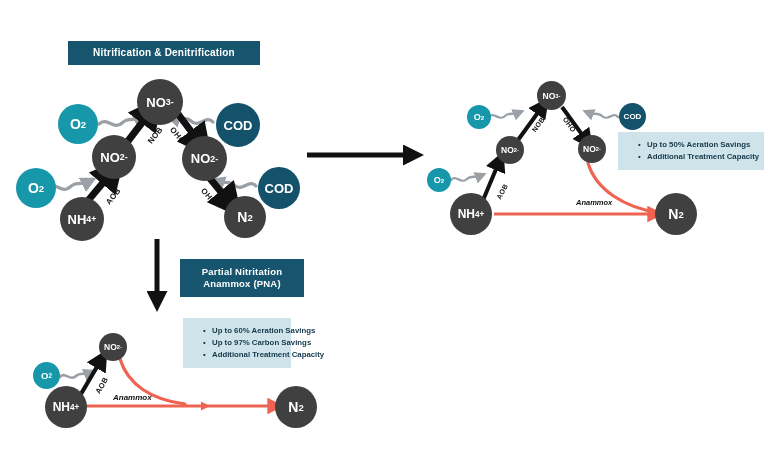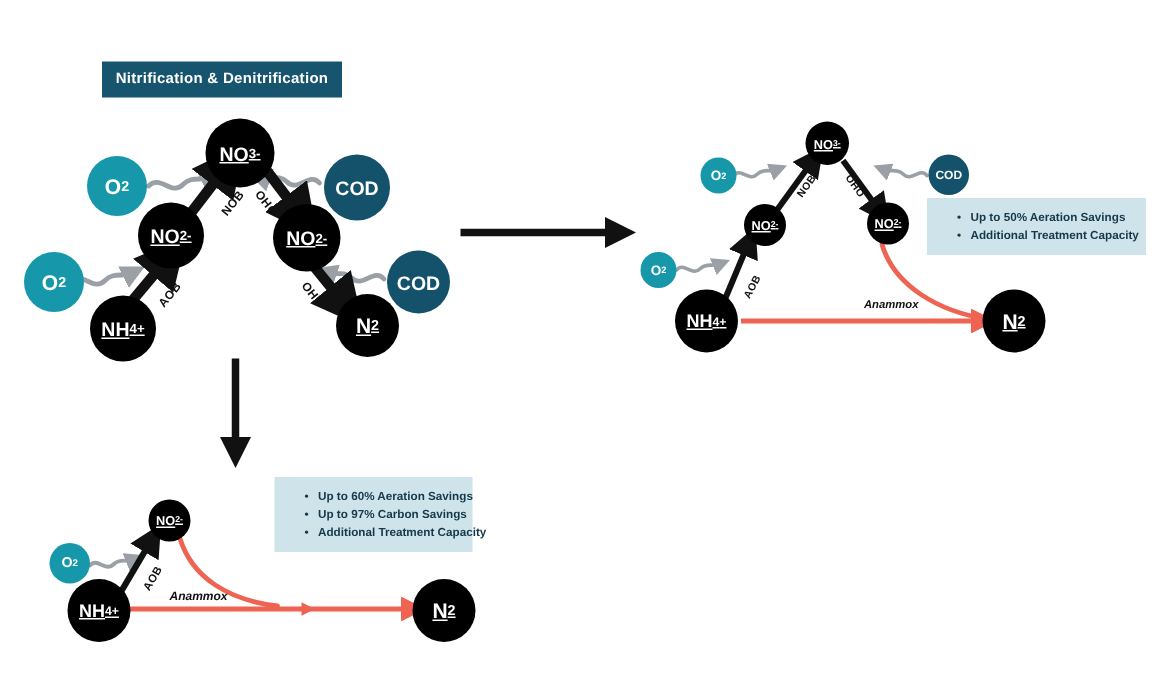--- a/index.html
+++ b/index.html
@@ -46,21 +46,21 @@
 
   .node{
     position:absolute;
     border-radius:50%;
     display:flex;align-items:center;justify-content:center;
     color:#ffffff;
     font-weight:bold;
     box-sizing:border-box;
     user-select:none;
   }
-  .node.orange{background:#000000;text-decoration:underline;}
+  .node.orange{background:#404040;}
   .node.teal{background:#1798AA;}
   .node.navy{background:#14526B;}
   .node sub,.node sup{font-size:.68em;font-weight:bold;}
   .node sup{ vertical-align:super; }
 
   .elabel{
     position:absolute;
     color:#111111;
     font-weight:bold;
     white-space:nowrap;
@@ -178,25 +178,29 @@
     <g>
       <path d="M120,359 C128,385 152,400 185,404" fill="none" stroke="#EE6352" stroke-width="3.2" stroke-linecap="round"></path>
     </g>
 
     <g>
       <line x1="85" y1="406" x2="275" y2="406" stroke="#EE6352" stroke-width="3.2" marker-end="url(#redhead)"></line>
       <path d="M201,401.5 L210,406 L201,410.5 z" fill="#EE6352"></path>
     </g>
   </svg>
 
-  <div class="banner" style="left:68px;top:41px;width:160px;height:24px;font-size:10px;">
+  <div class="banner" style="left:68px;top:41px;width:192px;height:24px;font-size:10px;">
     <span>Nitrification &amp; Denitrification</span>
   </div>
 
 
+  <div class="banner" style="left:180px;top:259px;width:124px;height:38px;font-size:9.5px;flex-direction:column;">
+    <span>Partial Nitritation</span>
+    <span>Anammox (PNA)</span>
+  </div>
 
   <div class="node teal" style="left:58px;top:104px;width:40px;height:40px;font-size:14px;">
     O<sub>2</sub>
   </div>
   <div class="node teal" style="left:16px;top:168px;width:40px;height:40px;font-size:14px;">
     O<sub>2</sub>
   </div>
   <div class="node orange" style="left:60px;top:197px;width:44px;height:44px;font-size:13px;">
     NH<sub>4</sub><sup>+</sup>
   </div>
@@ -284,21 +288,21 @@
     N<sub>2</sub>
   </div>
 
   <div class="elabel" style="left:93px;top:381px;font-size:7.5px;transform:rotate(-60deg);">
     <span>AOB</span>
   </div>
   <div class="flabel" style="left:113px;top:393px;font-size:8px;">
     <span>Anammox</span>
   </div>
 
-  <div class="infobox" style="left:183px;top:318px;width:132px;font-size:7.8px;">
+  <div class="infobox" style="left:183px;top:318px;width:108px;font-size:7.8px;">
     <ul>
       <li>Up to 60% Aeration Savings</li>
       <li>Up to 97% Carbon Savings</li>
       <li>Additional Treatment Capacity</li>
     </ul>
   </div>
 
 </div>
 
 </body></html>

